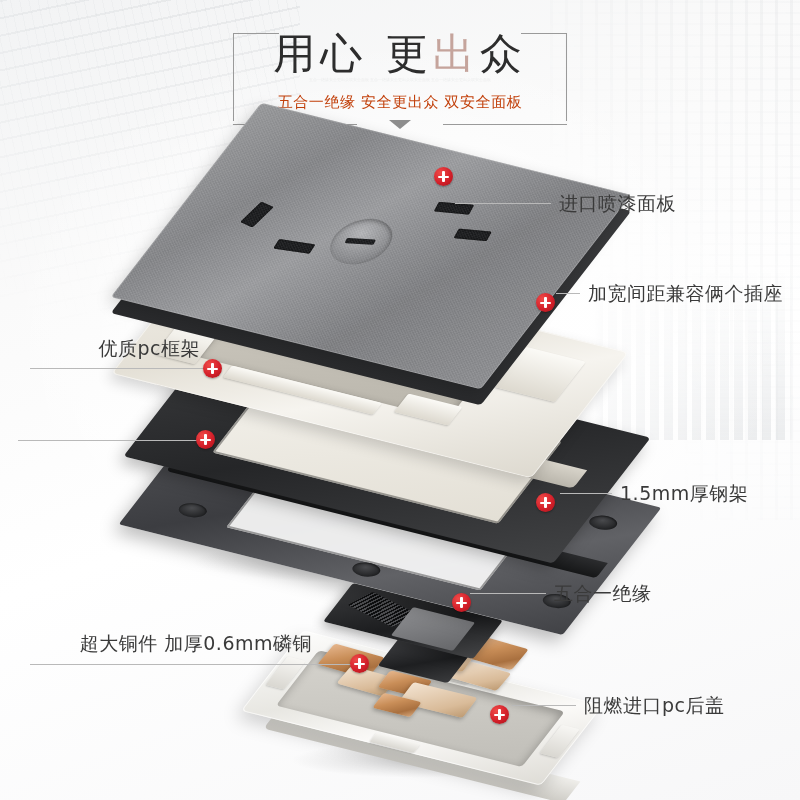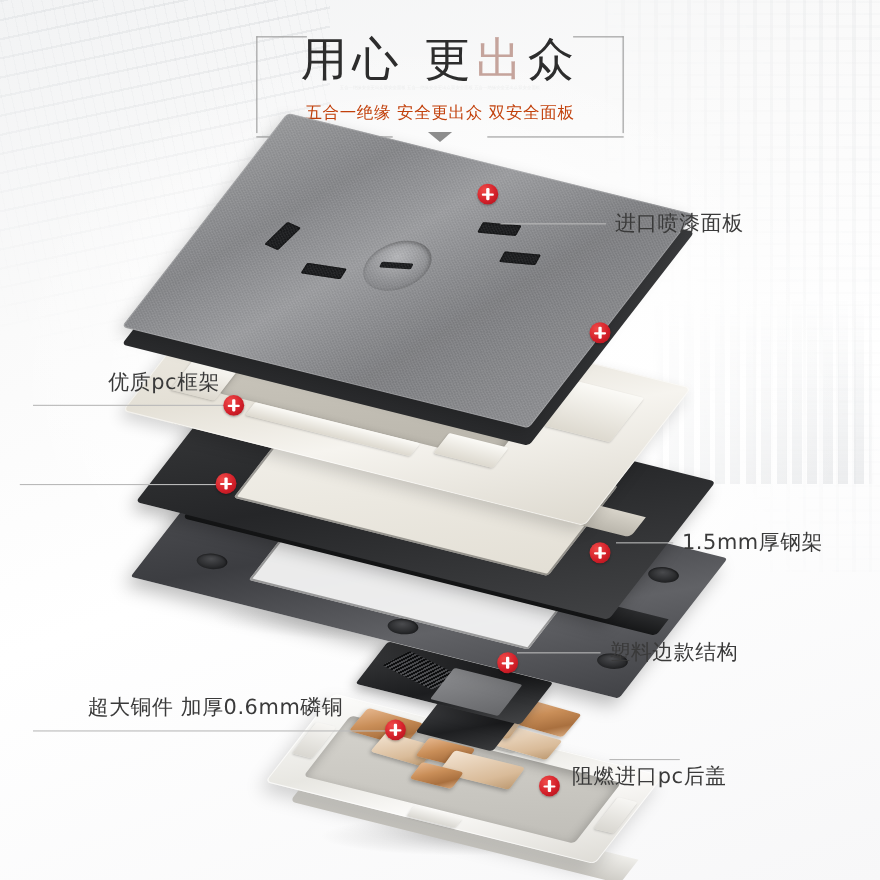--- a/index.html
+++ b/index.html
@@ -366,48 +366,52 @@
     </div>
 
   </div>
 
   <div class="callout right" style="left:455px;top:152px;margin-top:36px;">
     <i class="rule" style="width:96px;"></i>
     <span class="txt">进口喷漆面板</span>
   </div>
   <i class="dot" style="left:434px;top:167px;"></i>
 
+  <div class="callout right" style="left:556px;top:278px;">
+    <i class="rule" style="width:24px;"></i>
+    <span class="txt">加宽间距兼容俩个插座</span>
+  </div>
   <i class="dot" style="left:536px;top:293px;"></i>
 
   <div class="callout left" style="left:28px;top:333px;width:180px;">
     <span class="txt">优质pc框架</span>
   </div>
   <i class="rule" style="position:absolute;left:30px;top:368px;width:180px;height:1px;background:#b9b9b9;"></i>
   <i class="dot" style="left:203px;top:359px;"></i>
 
   <i class="rule" style="position:absolute;left:18px;top:440px;width:186px;height:1px;background:#b9b9b9;"></i>
   <i class="dot" style="left:196px;top:430px;"></i>
 
   <div class="callout right" style="left:560px;top:478px;text-align:right;">
     <i class="rule" style="width:52px;"></i>
     <span class="txt">1.5mm厚钢架</span>
   </div>
   <i class="dot" style="left:536px;top:493px;"></i>
 
   <div class="callout right" style="left:470px;top:578px;">
     <i class="rule" style="width:76px;"></i>
-    <span class="txt">塑料边款结构</span>
+    <span class="txt">五合一绝缘</span>
   </div>
   <i class="dot" style="left:452px;top:593px;"></i>
 
   <div class="callout left" style="left:24px;top:628px;width:296px;">
     <span class="txt">超大铜件 加厚0.6mm磷铜</span>
   </div>
   <i class="rule" style="position:absolute;left:30px;top:664px;width:322px;height:1px;background:#b9b9b9;"></i>
   <i class="dot" style="left:350px;top:654px;"></i>
 
-  <div class="callout right" style="left:512px;top:690px;flex-direction:column;">
+  <div class="callout right" style="left:512px;top:690px;">
     <i class="rule" style="width:64px;"></i>
     <span class="txt">阻燃进口pc后盖</span>
   </div>
   <i class="dot" style="left:490px;top:705px;"></i>
 
 </div>
 
 </body></html>

